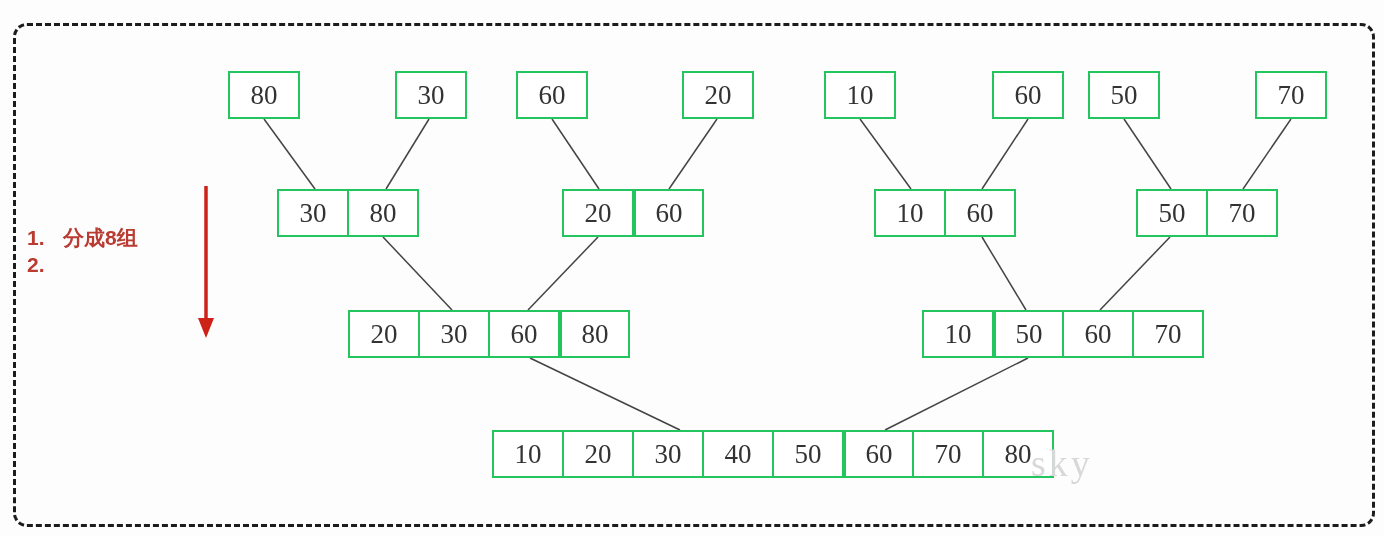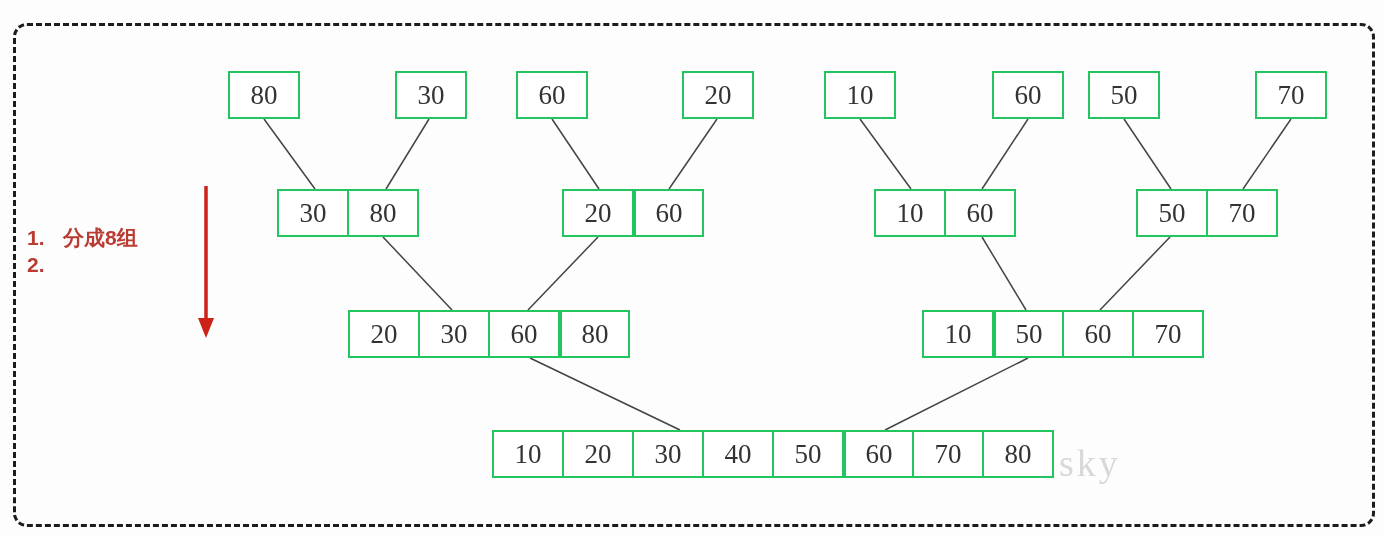--- a/index.html
+++ b/index.html
@@ -23,21 +23,21 @@
   .group .cell + .cell { margin-left:-2px; }
   .group .cell.thick { border-left-width:4px; }
   .note {
     position:absolute; left:27px; top:224px; color:#b93b31; font-weight:bold;
     font-size:21px; line-height:27px; font-family:"Liberation Sans", sans-serif;
   }
   .note-line { display:flex; }
   .note-num { width:36px; }
   .watermark {
     position:absolute; left:1031px; top:441px; color:#d8d8d8; font-size:38px;
-    letter-spacing:3px; font-family:"Liberation Serif", serif;margin-left:28px;
+    letter-spacing:3px; font-family:"Liberation Serif", serif;
   }
 </style>
 </head>
 <body>
 
 <div class="canvas">
 
   <div class="frame"></div>
 
   <svg class="wires" viewBox="0 0 1384 536">

